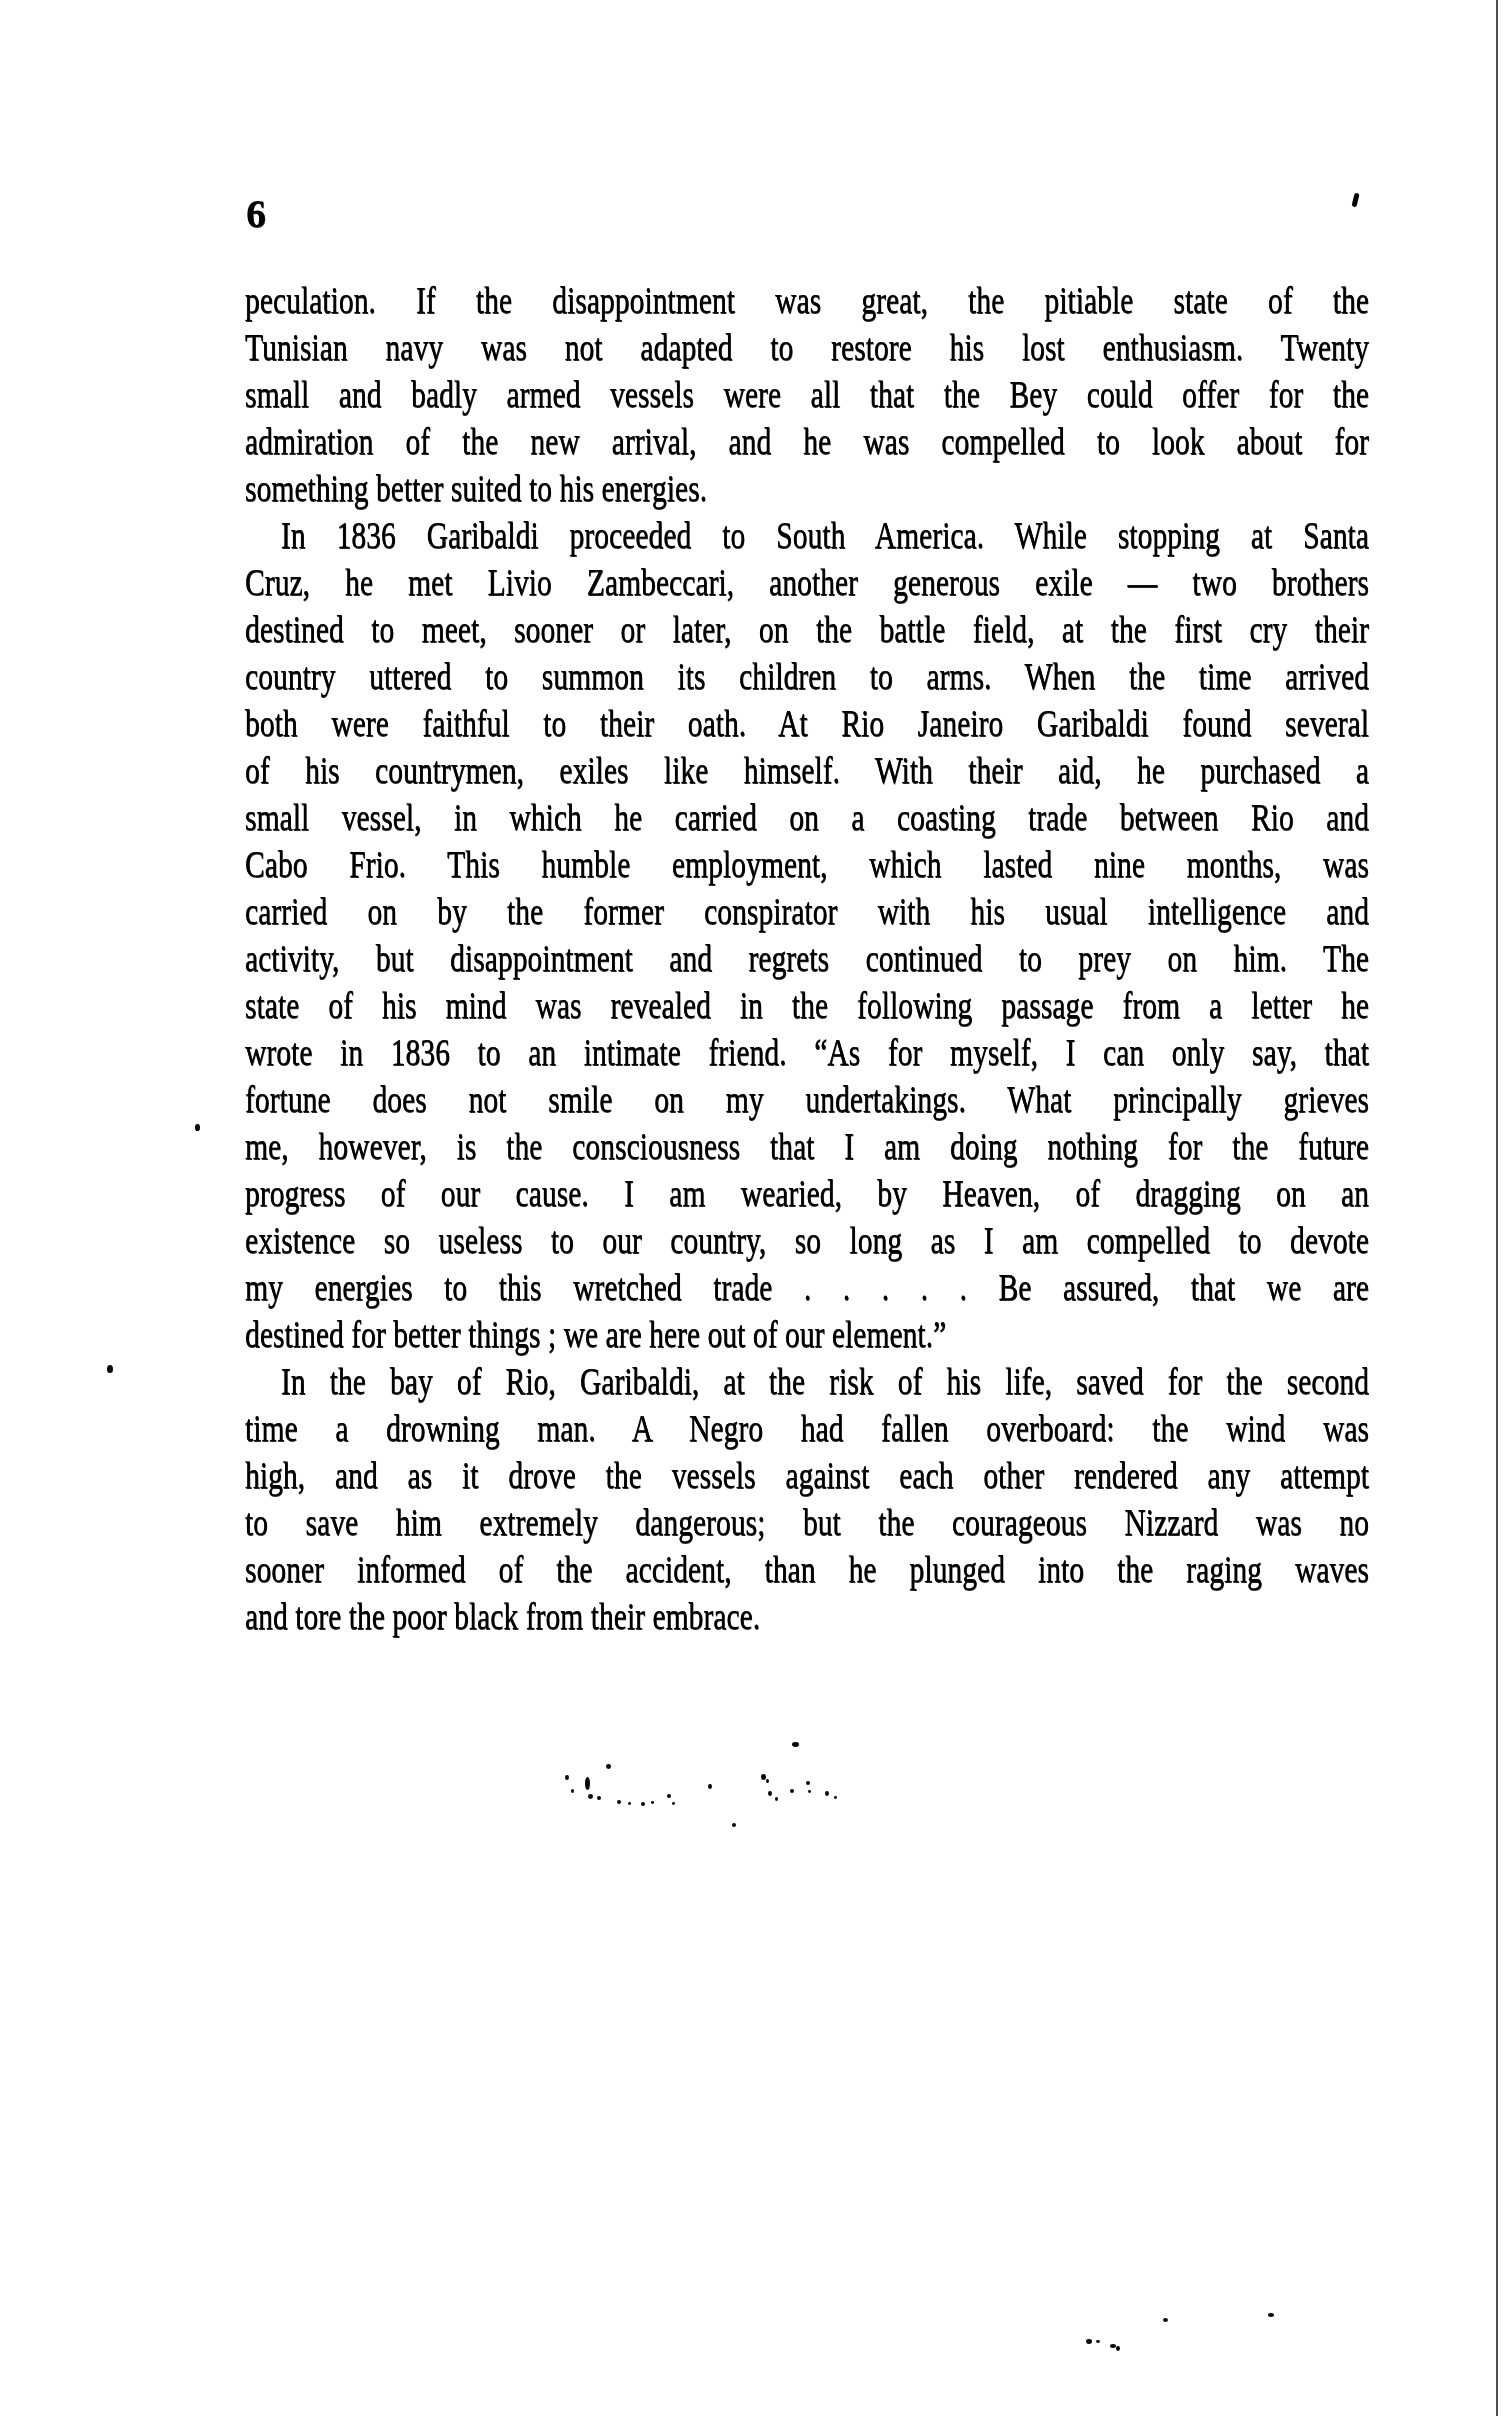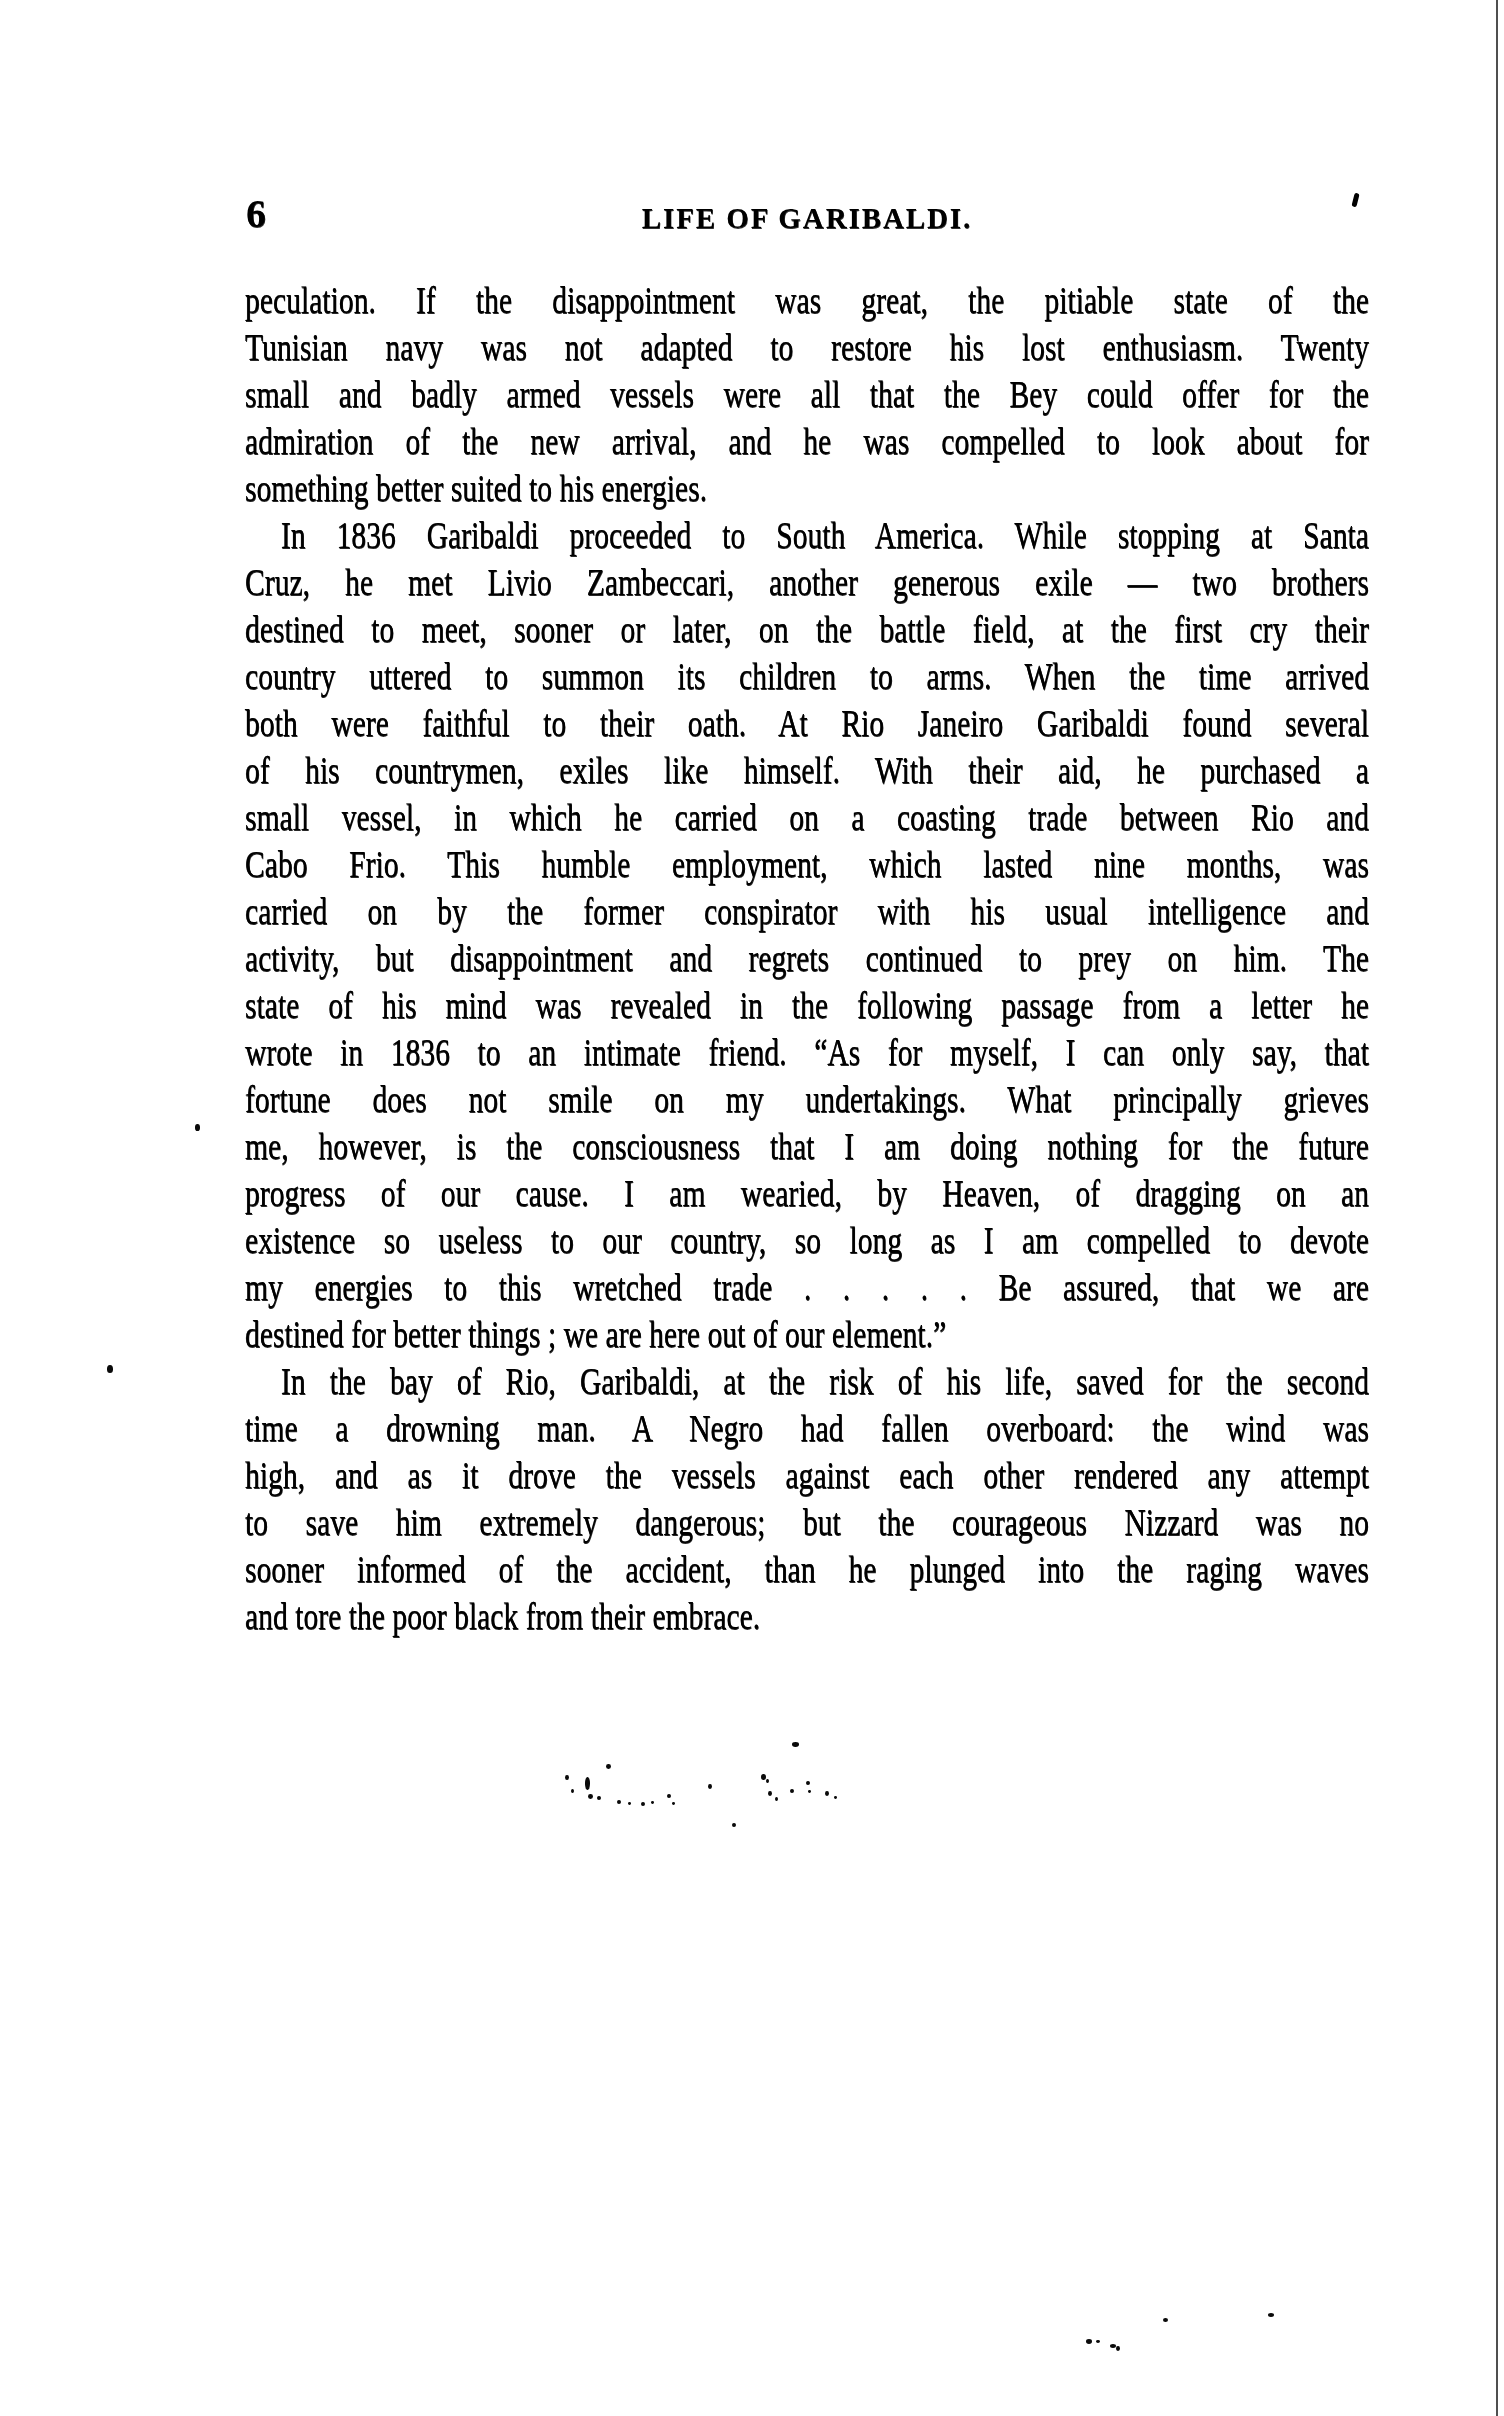--- a/index.html
+++ b/index.html
@@ -47,21 +47,20 @@
   }
   .speck{position:absolute;background:#0a0a0a;border-radius:50%;}
 </style>
 </head>
 <body>
 
 <div class="page">
 
   <div class="page-num">6</div>
 
-  <div class="running-title">LIFE OF GARIBALDI.</div>
 
   <div class="text-block">
 
   <div class="line">peculation.  If the disappointment was great, the pitiable state of the</div>
       <div class="line">Tunisian navy was not adapted to restore his lost enthusiasm.  Twenty</div>
       <div class="line">small and badly armed vessels were all that the Bey could offer for the</div>
       <div class="line">admiration of the new arrival, and he was compelled to look about for</div>
       <div class="line last">something better suited to his energies.</div>
       <div class="line indent">In 1836 Garibaldi proceeded to South America.  While stopping at Santa</div>
       <div class="line">Cruz, he met Livio Zambeccari, another generous exile — two brothers</div>

